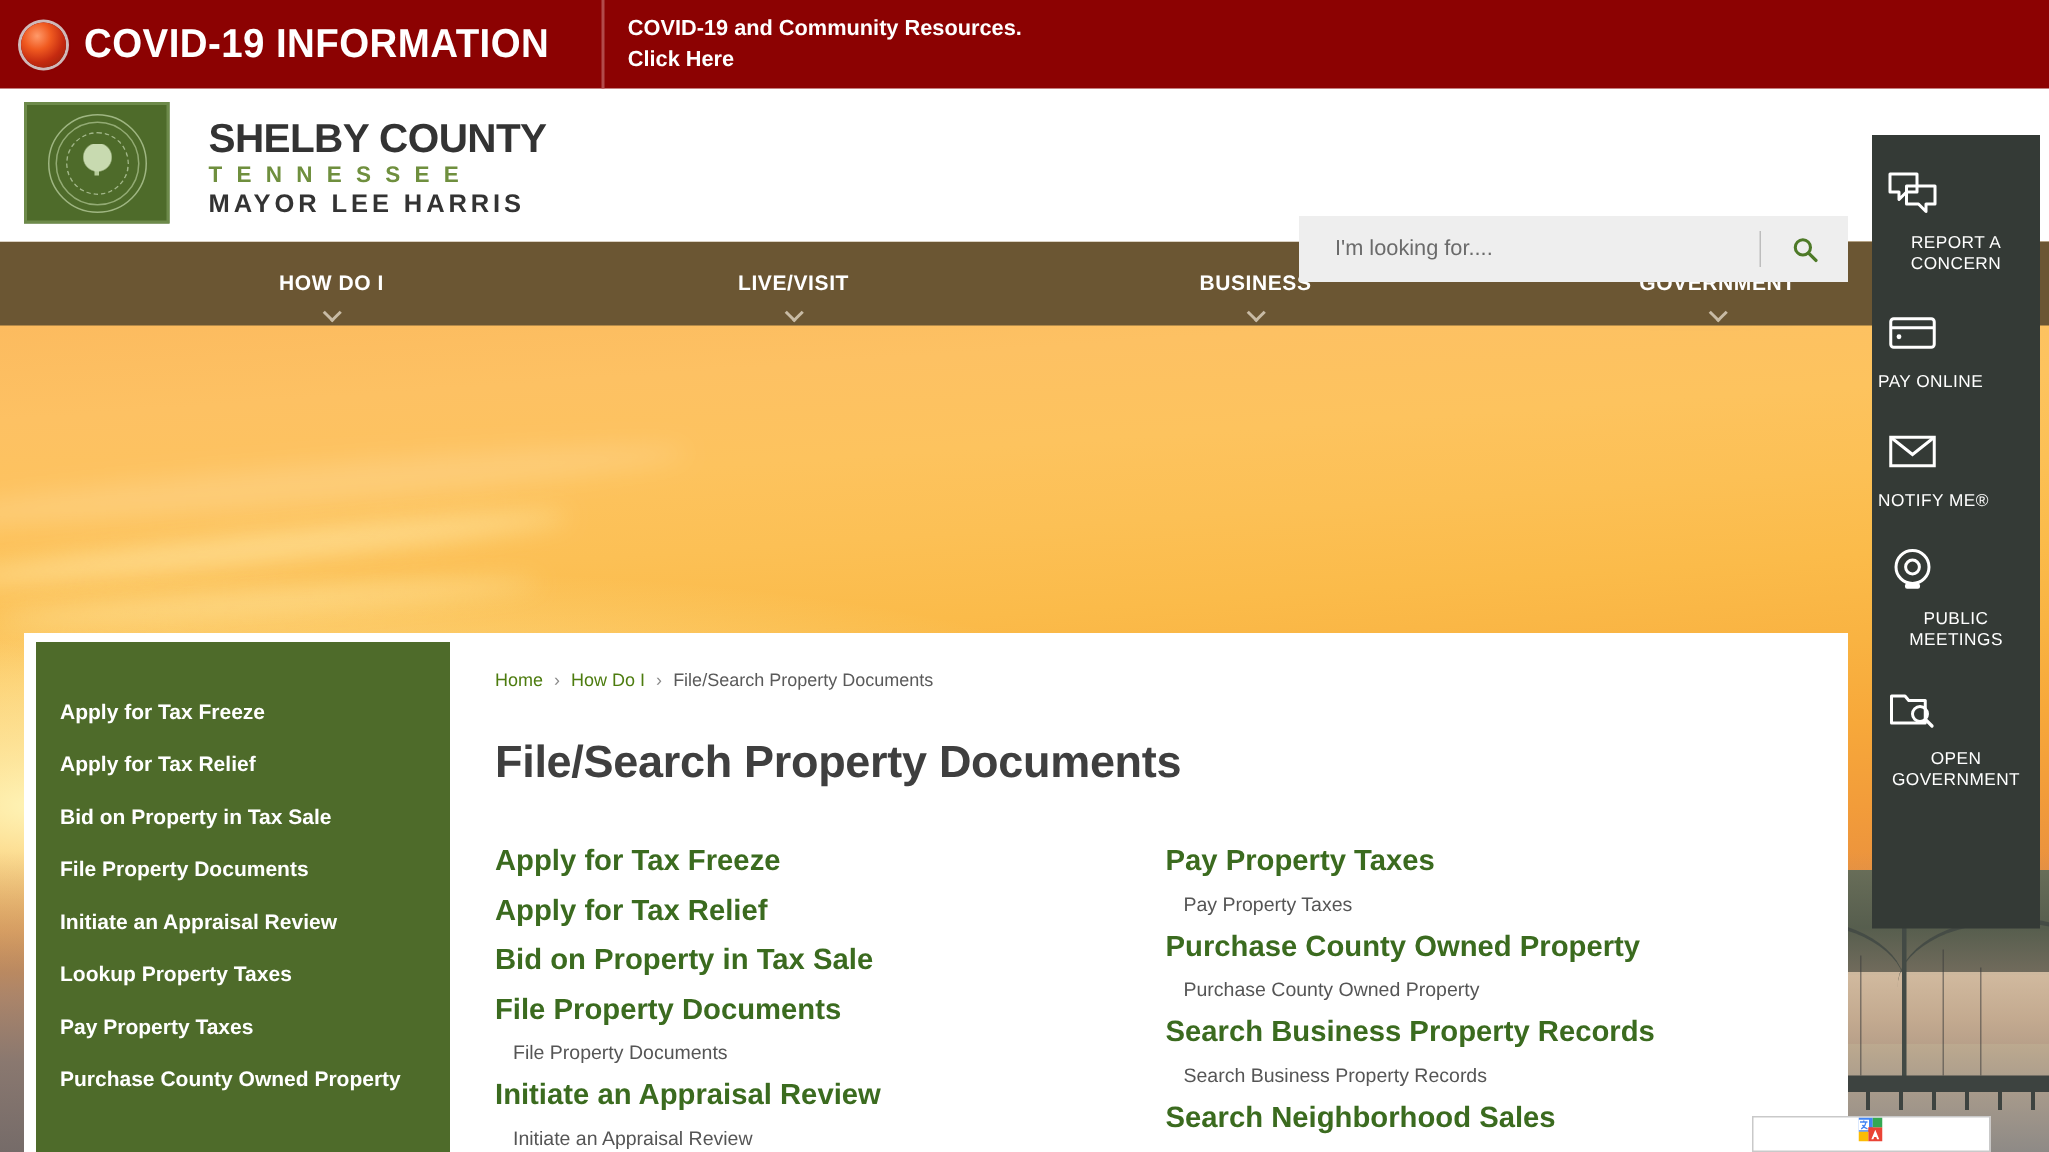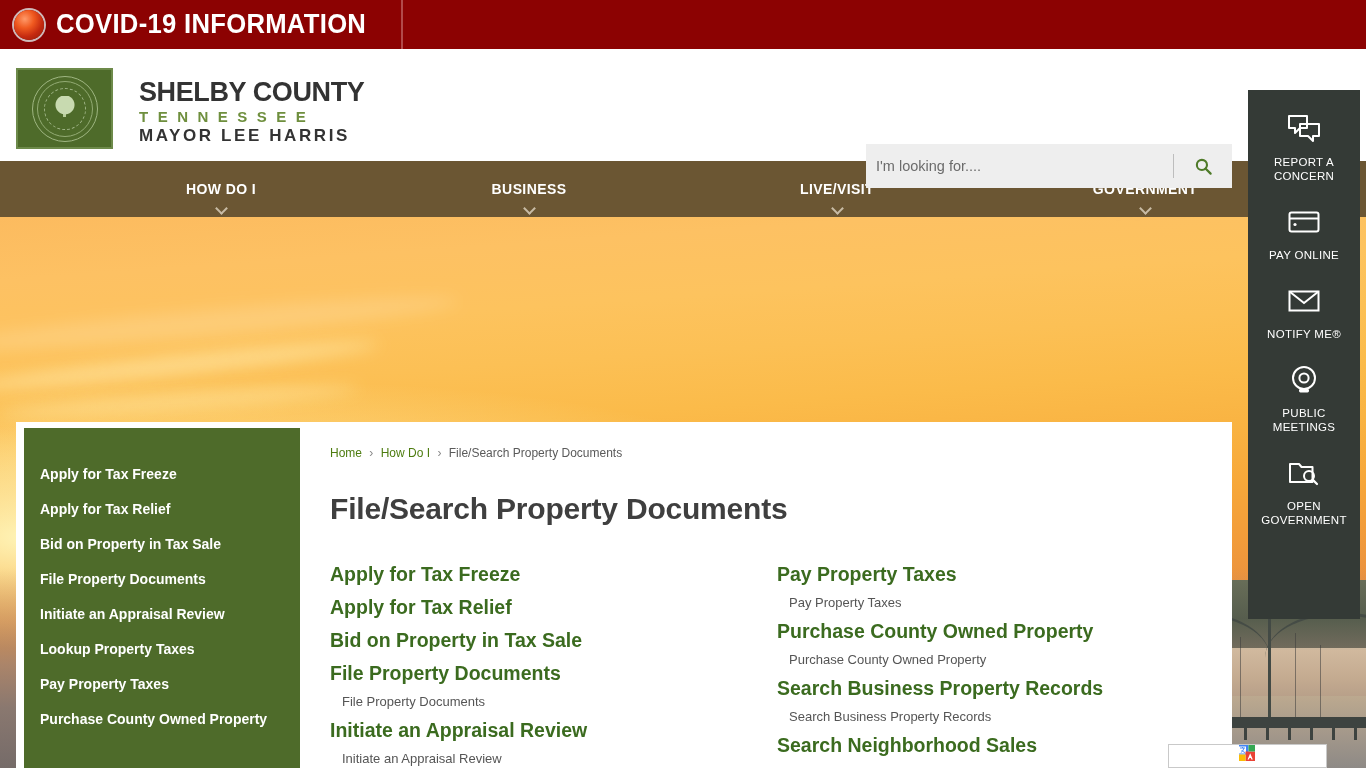--- a/index.html
+++ b/index.html
@@ -92,21 +92,21 @@
   .hero-arch {
     position: absolute; bottom: 110px; width: 150px; height: 46px;
     border-top: 3px solid #434a45;
     border-radius: 50% / 100% 100% 0 0;
     border-left: 0; border-right: 0; border-bottom: 0;
     opacity: .9;
   }
 
   
   .covid-banner {
-    position: absolute; left: 0; top: 0; width: 1366px; height: 49px;
+    position: absolute; left: 0; top: 0; width: 1366px; height: 59px;
     background: #8c0202;
     z-index: 30;
     display: flex; align-items: stretch;
   }
   .covid-left {
     display: flex; align-items: center; gap: 12px;
     padding: 0 18px 0 14px;
     border-right: 2px solid #b24a4a;
   }
   .covid-dot {
@@ -189,21 +189,21 @@
   }
 
   .search-wrap {
     position: absolute; left: 866px; top: 88px;
     width: 366px; height: 44px;
     background: #eeeeee;
     display: flex; align-items: center;
   }
   .search-input {
     flex: 1; border: 0; outline: 0; background: transparent;
-    font-size: 14.5px; color: #000000; padding: 0 10px;
+    font-size: 14.5px; color: #000000; padding: 0 24px;
     font-family: "Liberation Sans", sans-serif;
   }
   .search-input::placeholder { color: #6b6b6b; }
   .search-div { width: 1px; height: 24px; background: #bdbdbd; }
   .search-btn {
     width: 58px; height: 44px; border: 0; background: transparent;
     cursor: pointer; display: flex; align-items: center; justify-content: center;
   }
 
   
@@ -234,21 +234,21 @@
 
   
   .rail {
     position: absolute; left: 1248px; top: 90px;
     width: 112px; height: 529px;
     background: #343a36;
     z-index: 28;
     padding: 10px 0 6px;
   }
   .rail-item {
-    display: flex; flex-direction: column; align-items: center;
+    display: flex; flex-direction: column; align-items: flex-start;
     padding: 8px 4px 10px; cursor: pointer;
   }
   .rail-icon {
     width: 46px; height: 42px;
     display: flex; align-items: center; justify-content: center;
     margin-bottom: 5px;
   }
   .rail-label {
     color: #ffffff; font-size: 11.5px; line-height: 14px;
     text-align: center; letter-spacing: .3px;
@@ -341,20 +341,24 @@
   <div class="hero-cable" style="left:1295px; bottom:51px; height:84px;"></div>
   <div class="hero-cable" style="left:1320px; bottom:51px; height:72px;"></div>
   <div class="hero-bridgedeck"></div>
 </div>
 
 <div class="covid-banner">
   <div class="covid-left">
     <div class="covid-dot"></div>
     <div class="covid-title">COVID-19 INFORMATION</div>
   </div>
+  <div class="covid-right">
+    <div class="covid-sub">COVID-19 and Community Resources.</div>
+    <div class="covid-sub">Click Here</div>
+  </div>
 </div>
 
 <div class="site-header">
   <div class="logo-block">
     <div class="seal-box">
       <div class="seal">
         <div class="seal-tree"></div>
       </div>
     </div>
     <div class="wordmark">
@@ -376,25 +380,25 @@
   </div>
 </div>
 
 <nav class="navbar">
   <div class="nav-inner">
     <div class="nav-item">
       <span class="nav-label">HOW DO I</span>
       <span class="nav-chev"></span>
     </div>
     <div class="nav-item">
+      <span class="nav-label">LIVE/VISIT</span>
+      <span class="nav-chev"></span>
+    </div>
+    <div class="nav-item">
       <span class="nav-label">BUSINESS</span>
-      <span class="nav-chev"></span>
-    </div>
-    <div class="nav-item">
-      <span class="nav-label">LIVE/VISIT</span>
       <span class="nav-chev"></span>
     </div>
     <div class="nav-item">
       <span class="nav-label">GOVERNMENT</span>
       <span class="nav-chev"></span>
     </div>
   </div>
 </nav>
 
 <aside class="rail">

